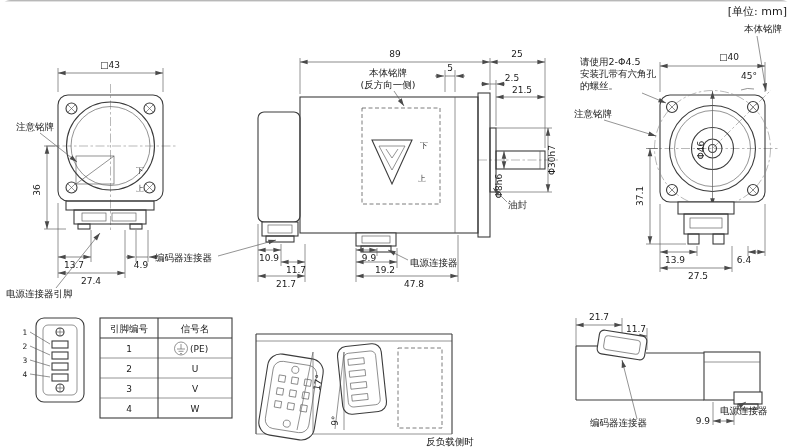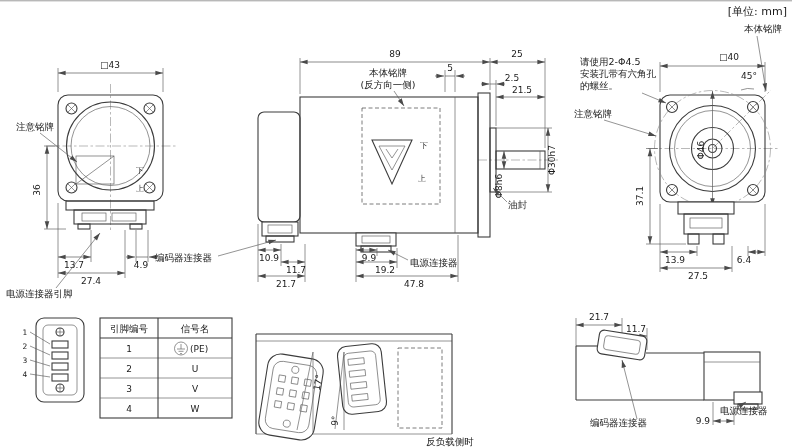--- a/index.html
+++ b/index.html
@@ -1,17 +1,17 @@
 <!DOCTYPE html>
 <html><head>
 <meta charset="utf-8">
 <style>
   html,body{margin:0;padding:0;background:#fff;}
   .canvas{position:relative;width:792px;height:447px;background:#ffffff;overflow:hidden;
-          font-family:"DejaVu Sans","Liberation Sans",sans-serif;}
+          font-family:"DejaVu Sans","Liberation Sans",sans-serif;border-radius:11px;}
   svg{display:block;}
   svg text{font-family:"DejaVu Sans","Liberation Sans",sans-serif;fill:#1a1a1a;}
   .t  {font-size:9px;}
   .tc {font-size:9.5px;}
   .ts {font-size:7.5px;}
   .tt {font-size:11px;}
   .s    {stroke:#3c3c3c;stroke-width:1.1;fill:none;}
   .sw   {stroke:#3c3c3c;stroke-width:1.1;fill:#ffffff;}
   .thin {stroke:#5a5a5a;stroke-width:0.65;fill:none;}
   .dim  {stroke:#5a5a5a;stroke-width:0.7;fill:none;}

